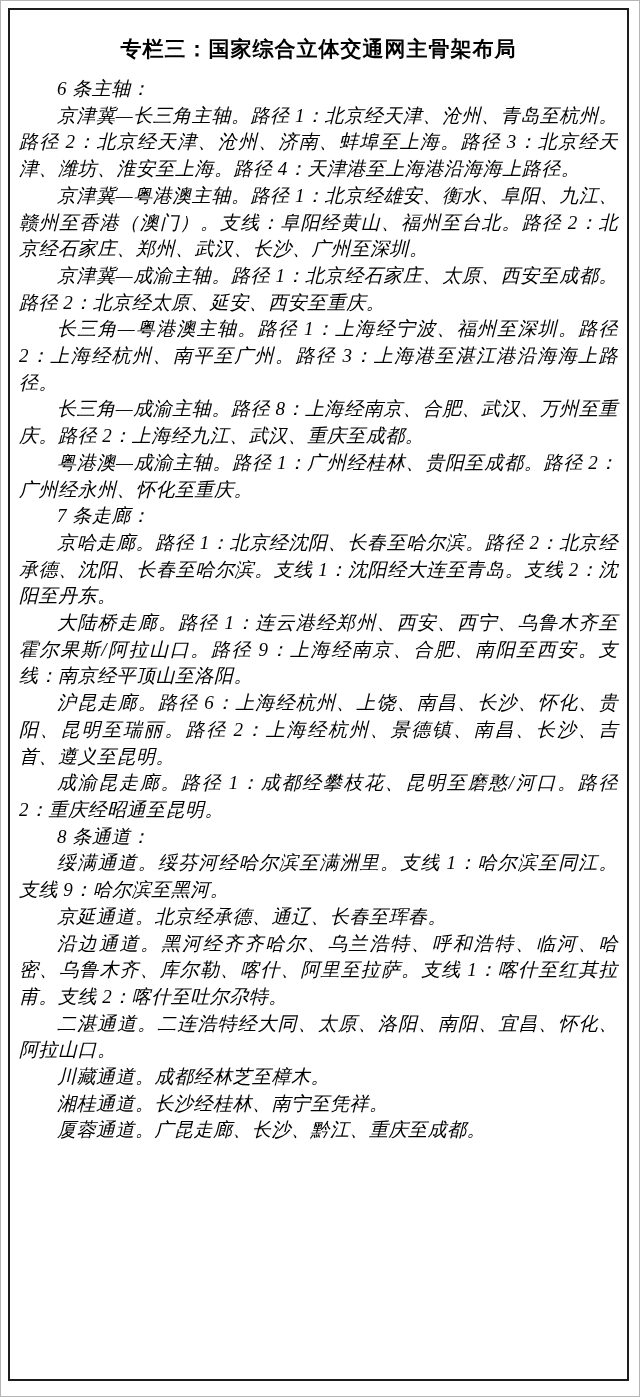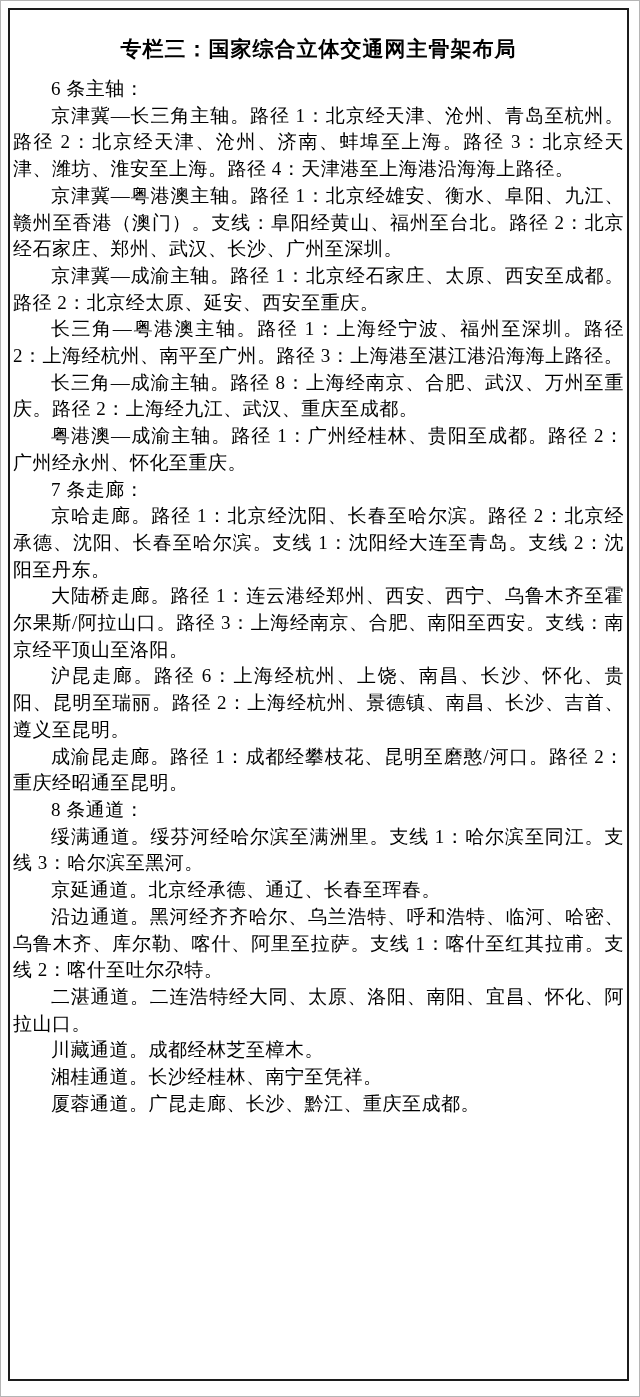--- a/index.html
+++ b/index.html
@@ -13,36 +13,36 @@
     outline: 1px solid #b5b5b5;
     outline-offset: -1px;
   }
   .content-box {
     position: absolute;
     left: 8px;
     top: 8px;
     width: 621px;
     height: 1373px;
     border: 2px solid #1c1c1c;
-    padding: 0 3px;
+    padding: 0 9px;
     box-sizing: border-box;
     overflow: hidden;
     background: #ffffff;
   }
   .doc-title {
     margin: 24px 0 12px 0;
     text-align: center;
     font-size: 21px;
     line-height: 30px;
     font-weight: 700;
     color: #000000;
     font-family: "Liberation Sans", "DejaVu Sans", sans-serif;
     letter-spacing: 1px;
   }
-  .doc-body { margin: 0; }
+  .doc-body { margin: 0; font-style: italic; }
   .para {
     margin: 0;
     font-size: 19px;
     line-height: 26.7px;
     color: #000000;
     text-align: justify;
     text-indent: 2em;
     word-break: break-all;
     letter-spacing: 0.5px;
   }
@@ -55,25 +55,25 @@
   <div class="doc-body" id="doc-body">
       <p class="para">6 条主轴：</p>
       <p class="para">京津冀—长三角主轴。路径 1：北京经天津、沧州、青岛至杭州。路径 2：北京经天津、沧州、济南、蚌埠至上海。路径 3：北京经天津、潍坊、淮安至上海。路径 4：天津港至上海港沿海海上路径。</p>
       <p class="para">京津冀—粤港澳主轴。路径 1：北京经雄安、衡水、阜阳、九江、赣州至香港（澳门）。支线：阜阳经黄山、福州至台北。路径 2：北京经石家庄、郑州、武汉、长沙、广州至深圳。</p>
       <p class="para">京津冀—成渝主轴。路径 1：北京经石家庄、太原、西安至成都。路径 2：北京经太原、延安、西安至重庆。</p>
       <p class="para">长三角—粤港澳主轴。路径 1：上海经宁波、福州至深圳。路径 2：上海经杭州、南平至广州。路径 3：上海港至湛江港沿海海上路径。</p>
       <p class="para">长三角—成渝主轴。路径 8：上海经南京、合肥、武汉、万州至重庆。路径 2：上海经九江、武汉、重庆至成都。</p>
       <p class="para">粤港澳—成渝主轴。路径 1：广州经桂林、贵阳至成都。路径 2：广州经永州、怀化至重庆。</p>
       <p class="para">7 条走廊：</p>
       <p class="para">京哈走廊。路径 1：北京经沈阳、长春至哈尔滨。路径 2：北京经承德、沈阳、长春至哈尔滨。支线 1：沈阳经大连至青岛。支线 2：沈阳至丹东。</p>
-      <p class="para">大陆桥走廊。路径 1：连云港经郑州、西安、西宁、乌鲁木齐至霍尔果斯/阿拉山口。路径 3：上海经南京、合肥、南阳至西安。支线：南京经平顶山至洛阳。</p>
+      <p class="para">大陆桥走廊。路径 1：连云港经郑州、西安、西宁、乌鲁木齐至霍尔果斯/阿拉山口。路径 9：上海经南京、合肥、南阳至西安。支线：南京经平顶山至洛阳。</p>
       <p class="para">沪昆走廊。路径 6：上海经杭州、上饶、南昌、长沙、怀化、贵阳、昆明至瑞丽。路径 2：上海经杭州、景德镇、南昌、长沙、吉首、遵义至昆明。</p>
       <p class="para">成渝昆走廊。路径 1：成都经攀枝花、昆明至磨憨/河口。路径 2：重庆经昭通至昆明。</p>
       <p class="para">8 条通道：</p>
-      <p class="para">绥满通道。绥芬河经哈尔滨至满洲里。支线 1：哈尔滨至同江。支线 3：哈尔滨至黑河。</p>
+      <p class="para">绥满通道。绥芬河经哈尔滨至满洲里。支线 1：哈尔滨至同江。支线 9：哈尔滨至黑河。</p>
       <p class="para">京延通道。北京经承德、通辽、长春至珲春。</p>
       <p class="para">沿边通道。黑河经齐齐哈尔、乌兰浩特、呼和浩特、临河、哈密、乌鲁木齐、库尔勒、喀什、阿里至拉萨。支线 1：喀什至红其拉甫。支线 2：喀什至吐尔尕特。</p>
       <p class="para">二湛通道。二连浩特经大同、太原、洛阳、南阳、宜昌、怀化、阿拉山口。</p>
       <p class="para">川藏通道。成都经林芝至樟木。</p>
       <p class="para">湘桂通道。长沙经桂林、南宁至凭祥。</p>
       <p class="para">厦蓉通道。广昆走廊、长沙、黔江、重庆至成都。</p>
     </div>
 </div>
 
 </body></html>

